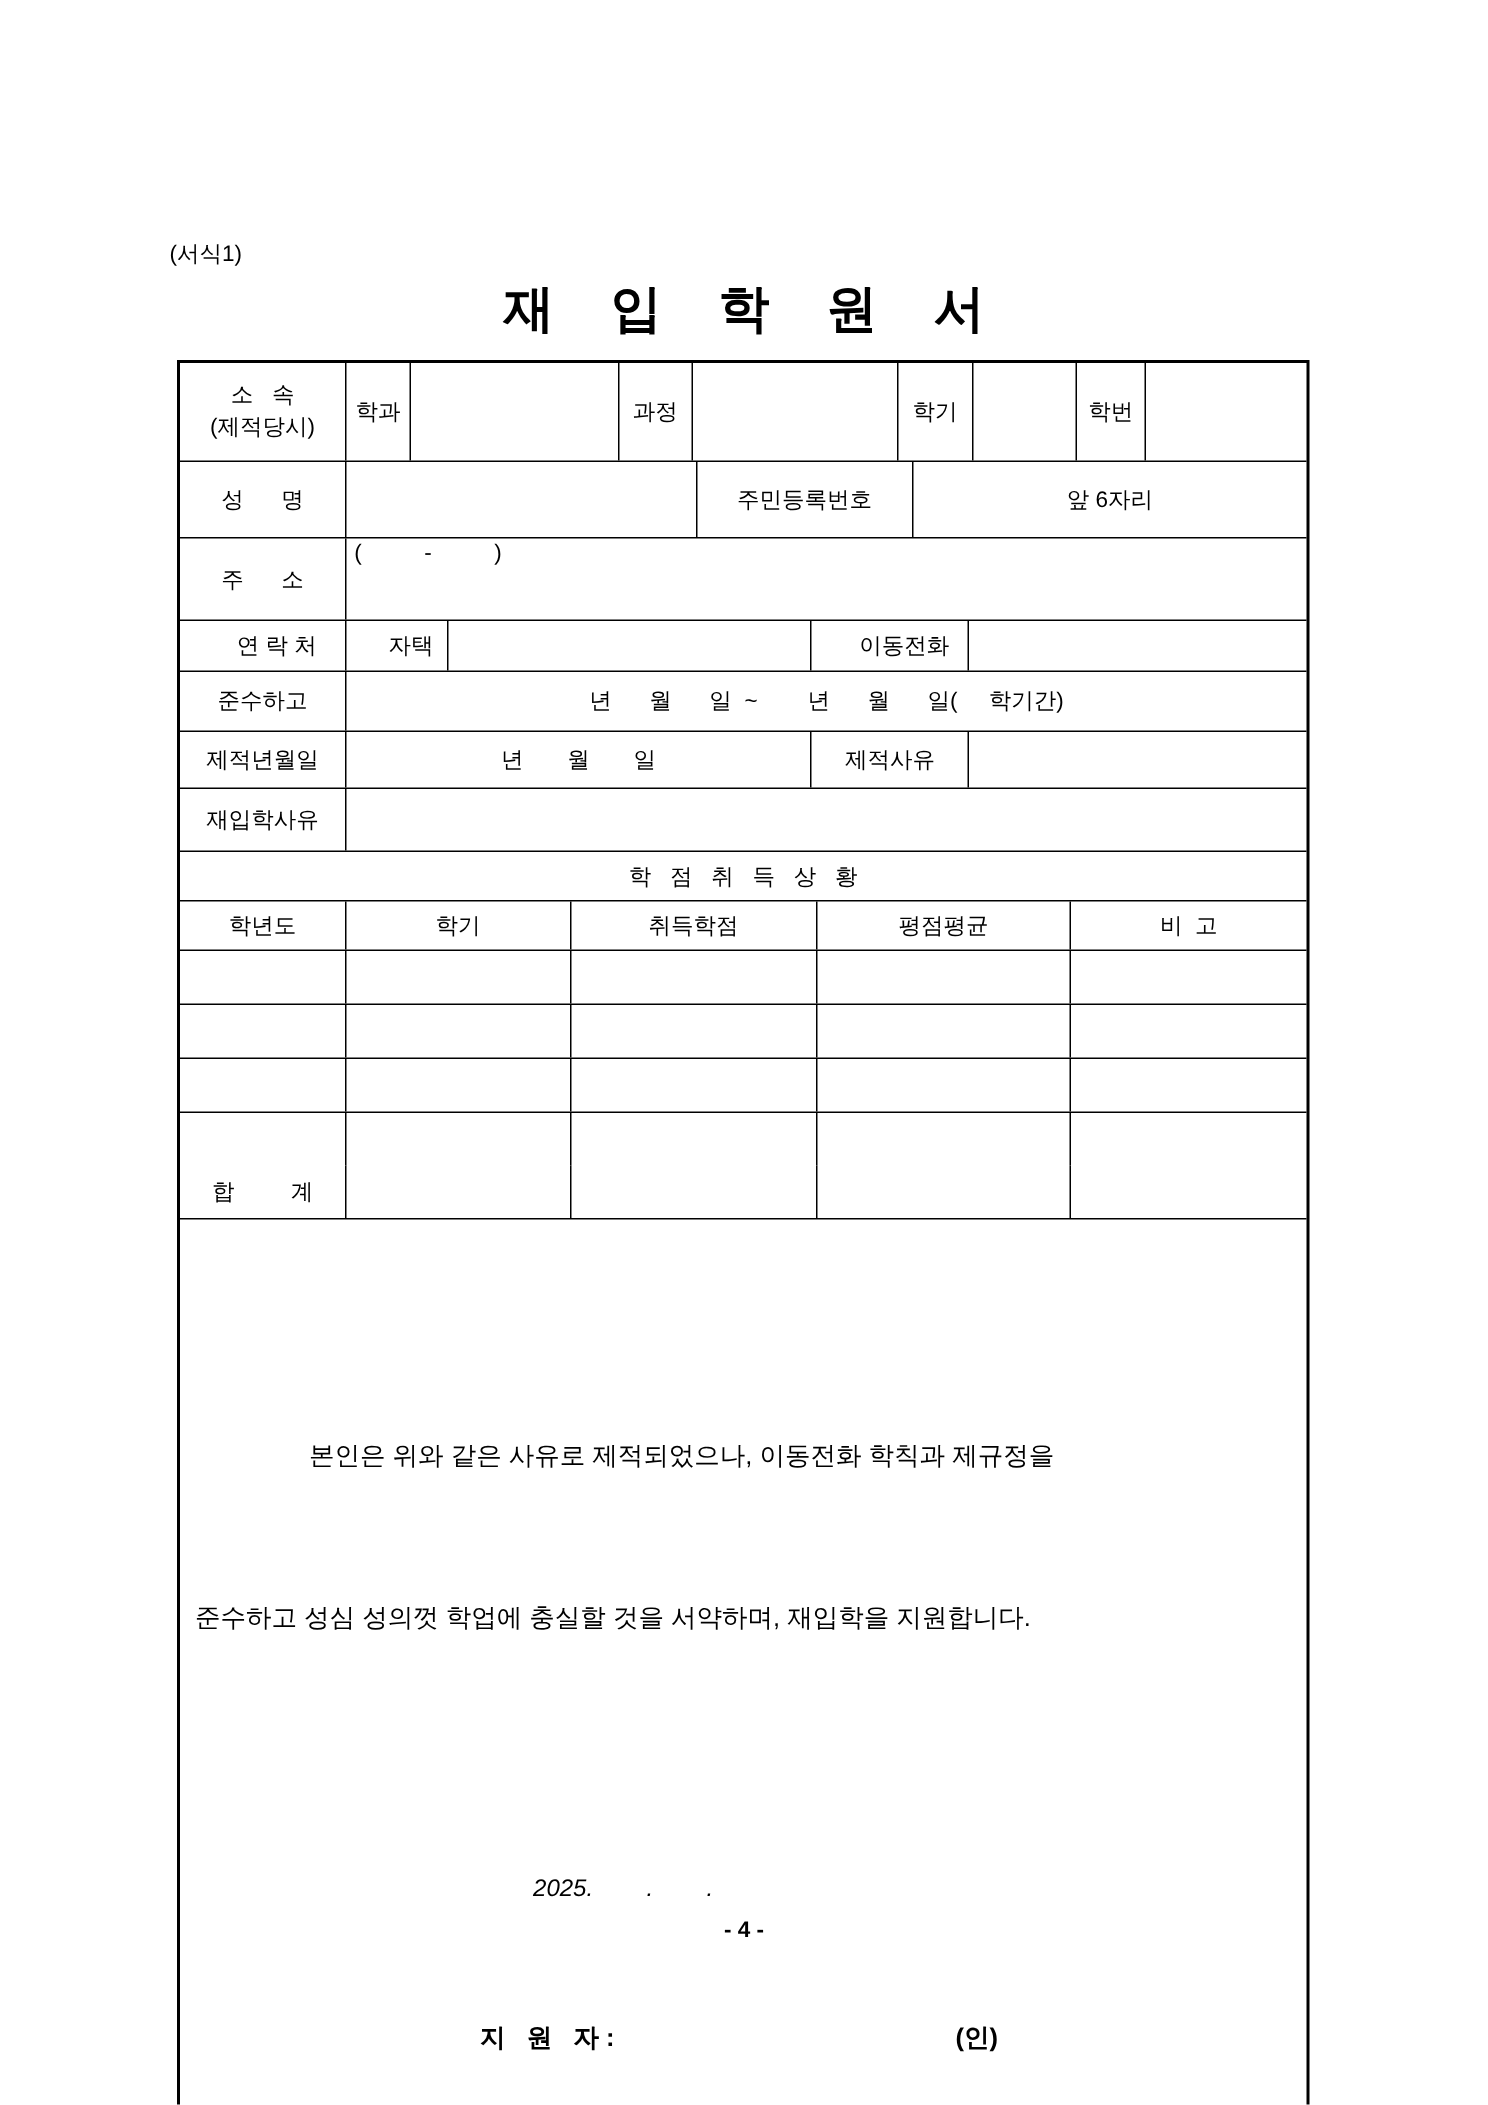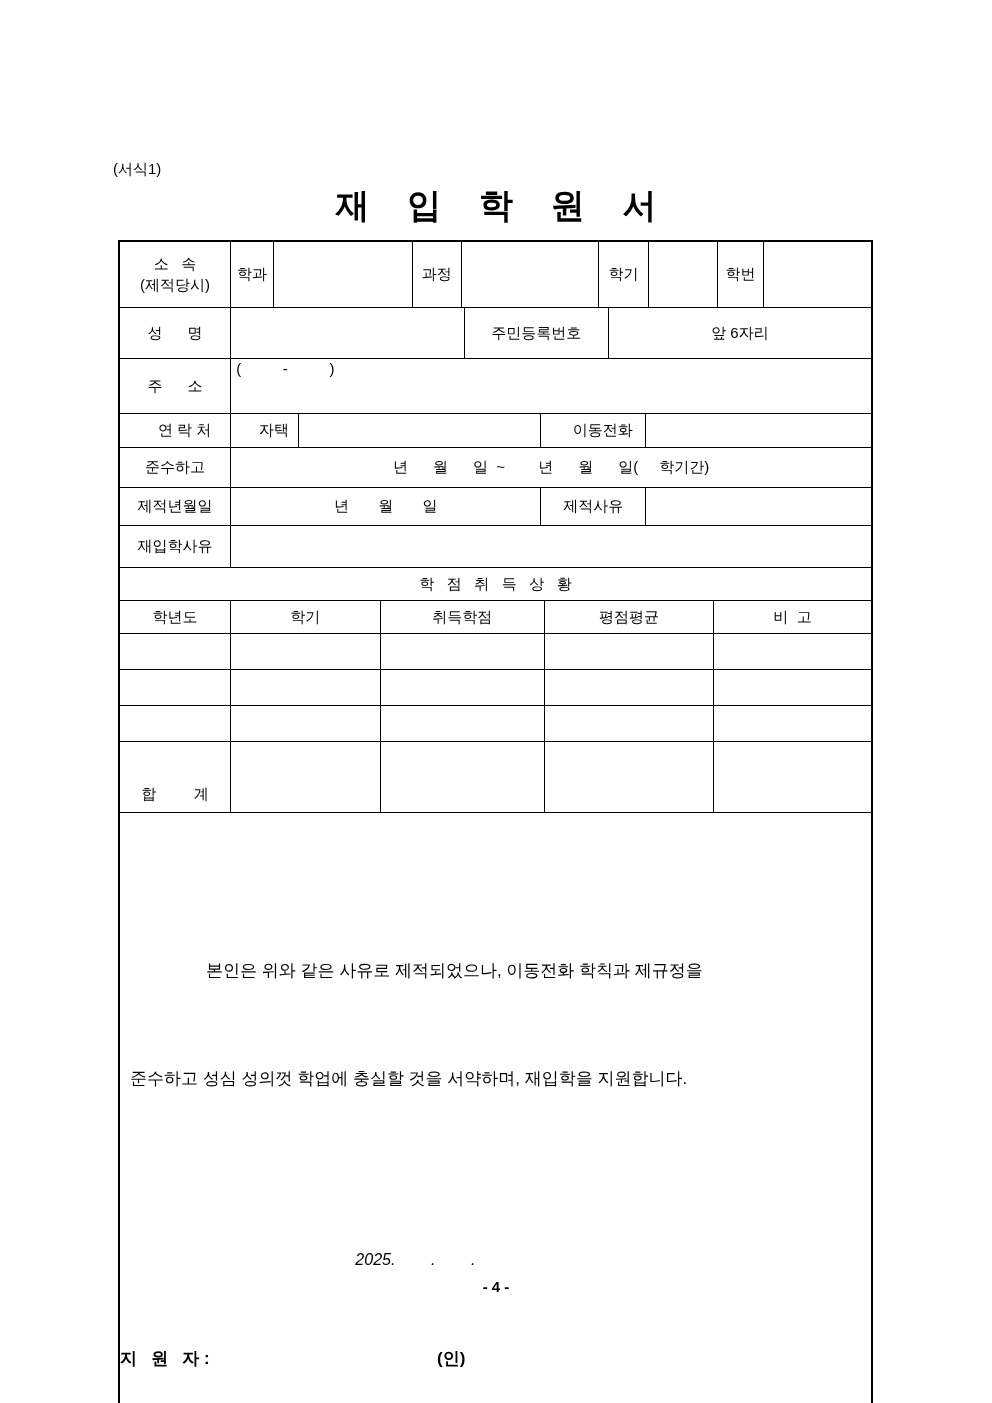--- a/index.html
+++ b/index.html
@@ -51,21 +51,21 @@
   .w-c4 { width: 22.5%; } .w-c5 { width: 20.9%; }
   .two-line { flex-direction: column; line-height: 1.35; }
   .addr-val { align-items: flex-start; justify-content: flex-start; padding: 1px 5px; }
   .section-head { font-weight: normal; }
   
   .big-cell { display: block; min-height: 417px; border-right: none; padding: 0; }
   .pledge { margin-top: 34px; padding: 0 8px; font-size: 17px; line-height: 36px; }
   .pledge .l1 { display: block; padding-left: 78px; }
   .pledge .l2 { display: block; padding-left: 2px; }
   .date-line { margin-top: 48px; text-align: center; font-size: 16px; white-space: pre; font-style: italic; }
-  .sig-row { margin-top: 44px; display: flex; font-size: 17px; }
+  .sig-row { margin-top: 44px; margin-left: 200px; display: flex; font-size: 17px; }
   .sig-row .sig-label { width: 317px; white-space: pre; }
   .sig-row.bold { font-weight: bold; }
   .page-number {
     position: absolute; left: 0; top: 1278px; width: 992px;
     text-align: center; font-size: 15px; font-weight: bold; white-space: pre;
   }
 </style>
 </head>
 <body>
 

